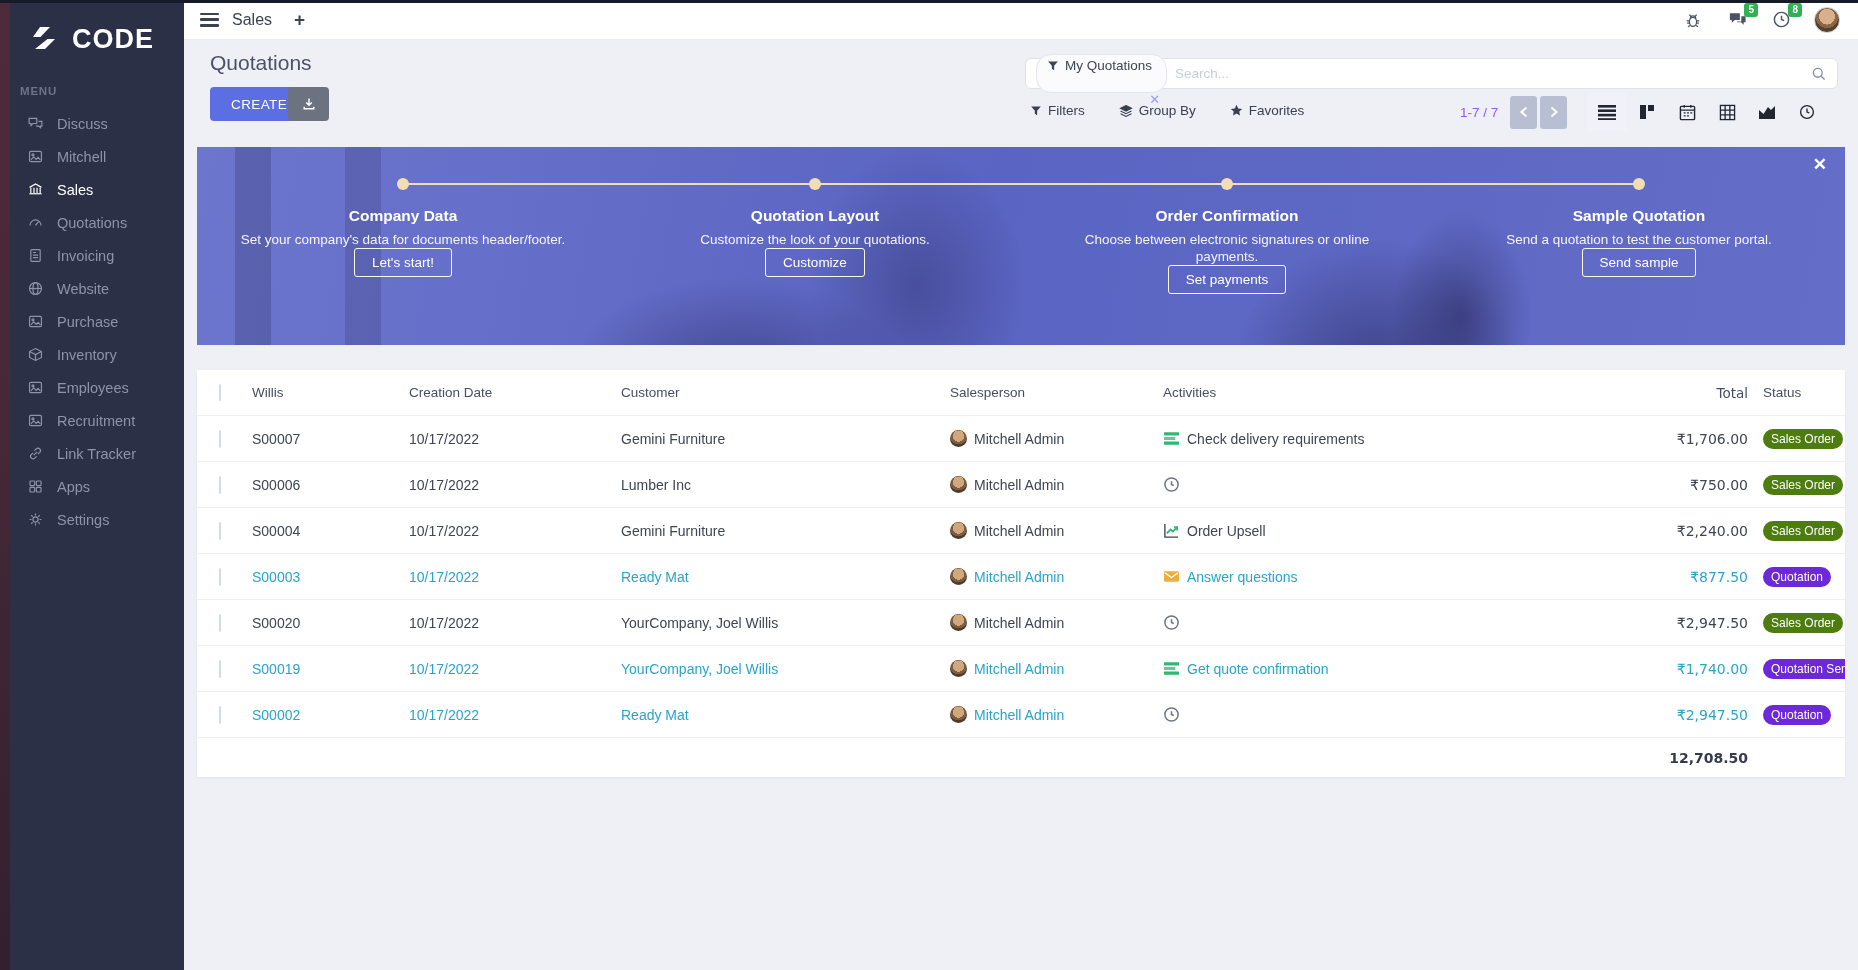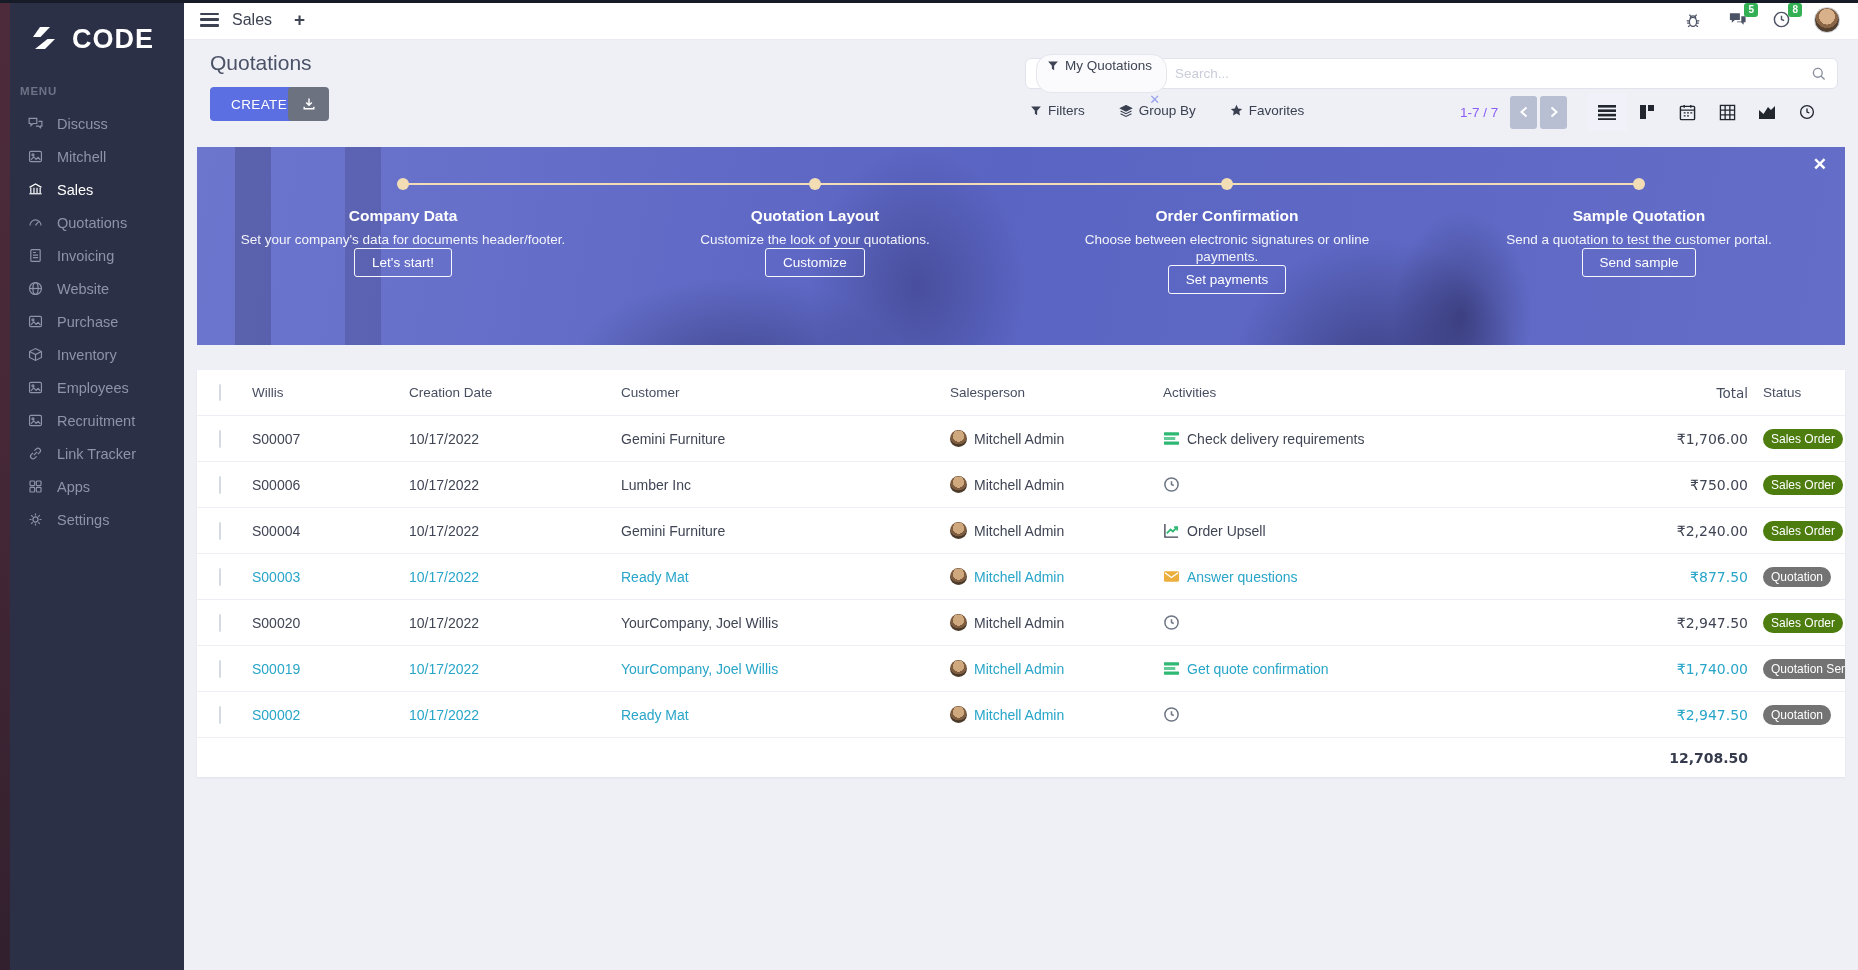--- a/index.html
+++ b/index.html
@@ -87,21 +87,21 @@
   .cbox { width:15px; height:15px; border:1px solid #d5d9e2; border-radius:3px; background:#fbfbfd; cursor:pointer; }
   .c-total { text-align:right; font-family:"DejaVu Sans","Liberation Sans",sans-serif; }
   .c-status { padding-left:15px; overflow:hidden; white-space:nowrap; }
   .c-sales { display:flex; align-items:center; gap:7px; }
   .avatar-sm { width:17px; height:17px; border-radius:50%; flex-shrink:0;
     background:radial-gradient(circle at 50% 36%, #d0a87e 0 40%, #7d5c40 41% 60%, #4c3a29 61%); }
   .c-act { display:flex; align-items:center; gap:7px; }
   .c-act svg { width:17px; height:17px; flex-shrink:0; }
   .pill { display:inline-block; padding:3px 8px; border-radius:11px; color:#fff; font-size:12px; }
   .pill--green { background:#4d7c0f; }
-  .pill--teal  { background:#737373; }
+  .pill--teal  { background:#6d28d9; }
   .row--blue .blue-on-hl { color:#28a5c9; }
   .foot-total { font-weight:700; color:#353b4d; font-size:14px; }
 </style>
 </head>
 <body>
 
 <div class="top-strip"></div>
 <div class="app">
 
   <aside class="sidebar">

